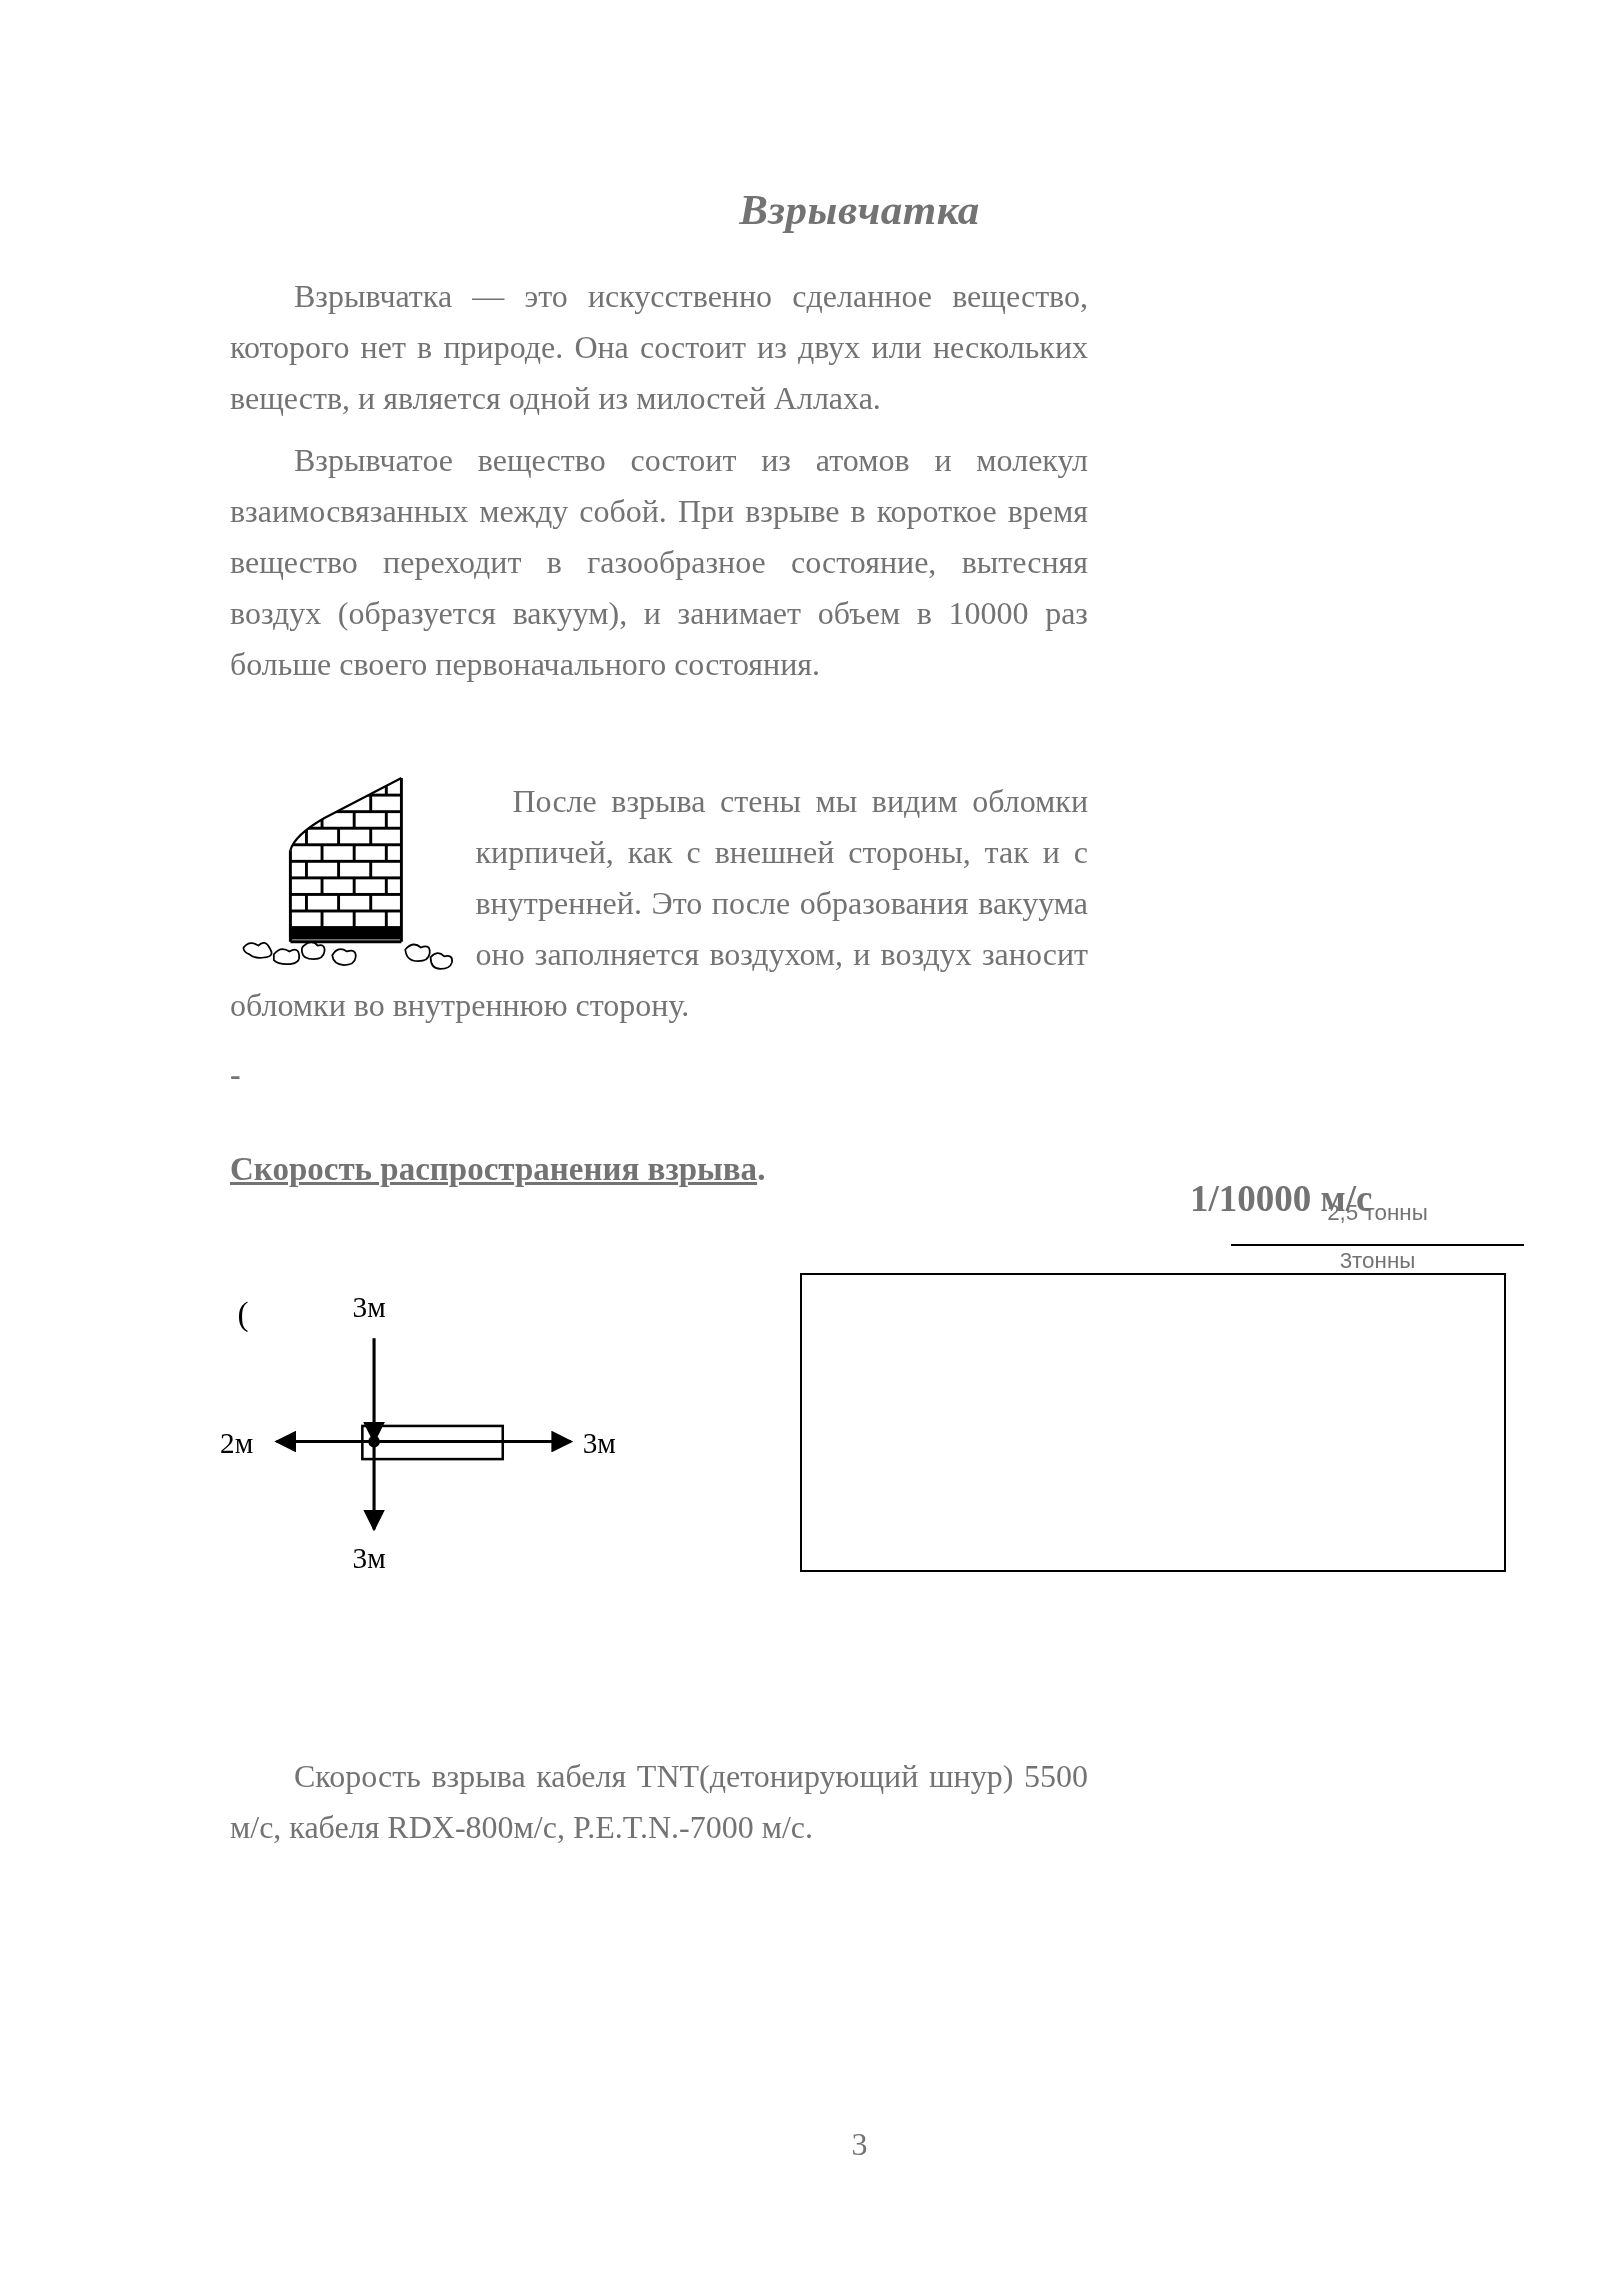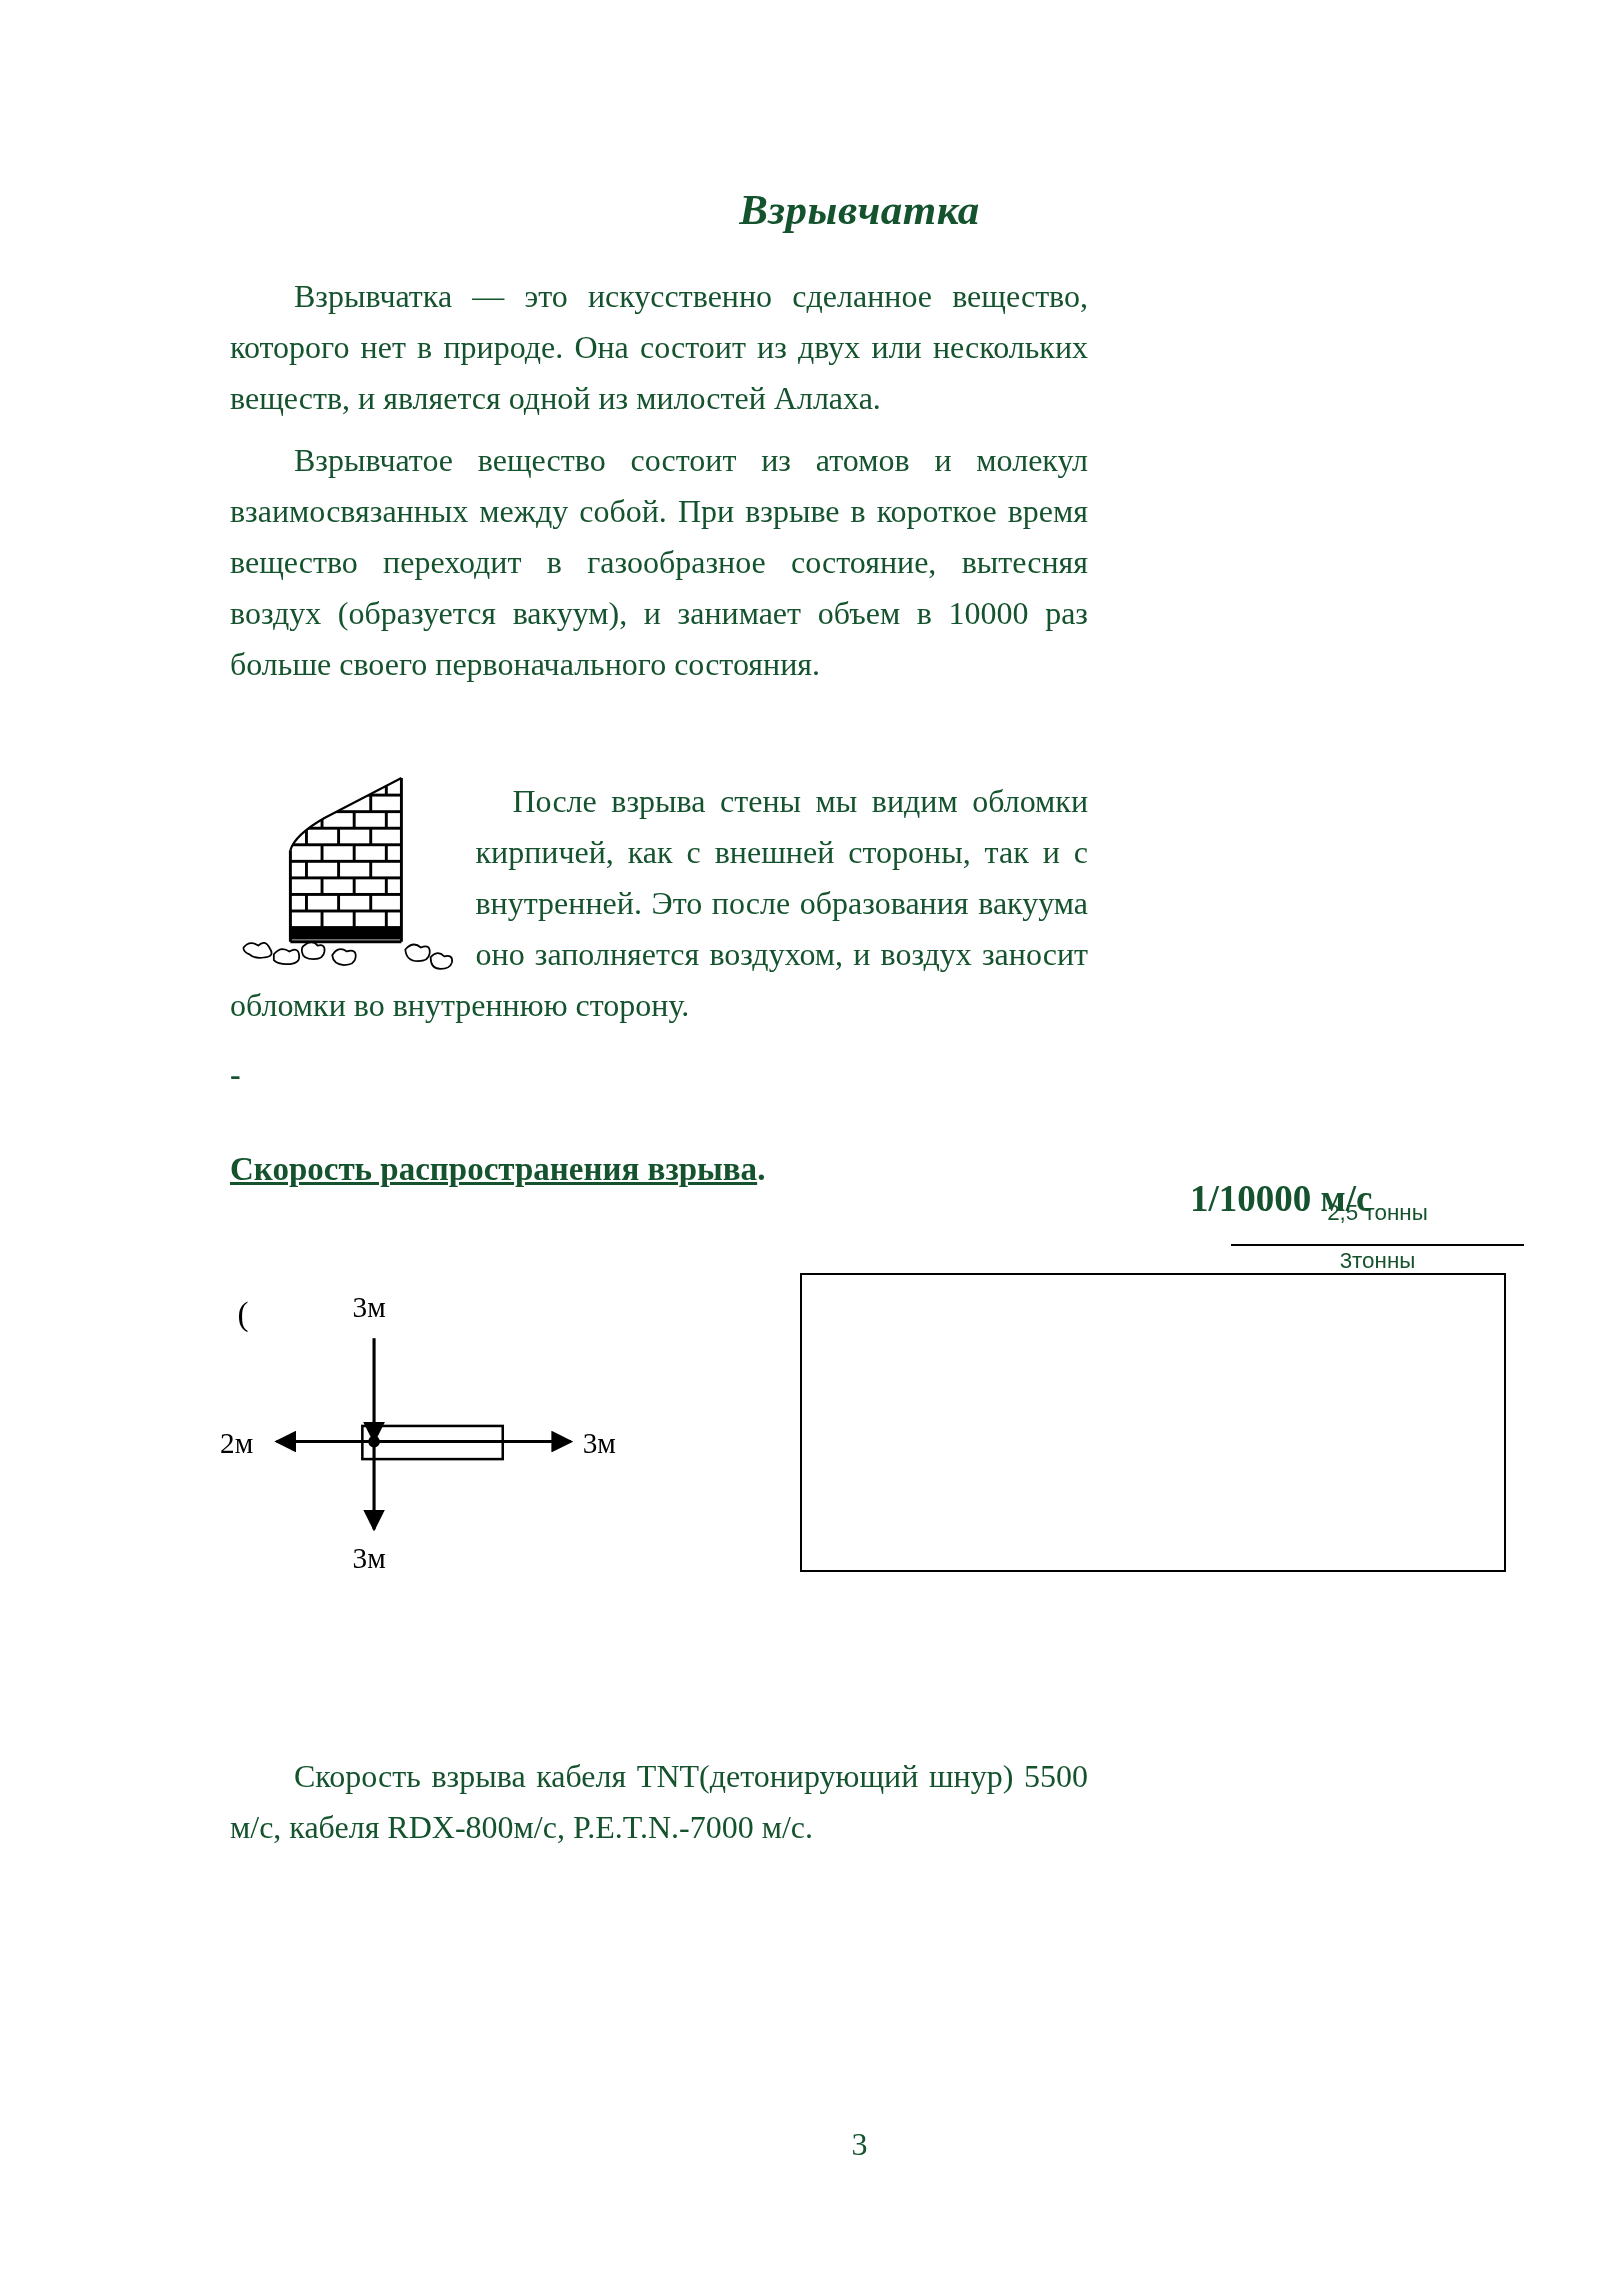--- a/index.html
+++ b/index.html
@@ -8,21 +8,21 @@
     background: #ffffff;
   }
   .page {
     position: relative;
     width: 1522px;
     height: 2291px;
     background: #ffffff;
     margin: 0 auto;
     overflow: hidden;
     font-family: "Liberation Serif", "DejaVu Serif", serif;
-    color: #14532d;
+    color: #737373;
   }
 
   
   .doc-title {
     position: absolute;
     left: 0;
     top: 185px;
     width: 1621px;
     text-align: center;
     font-family: "Liberation Serif", "DejaVu Serif", serif;

